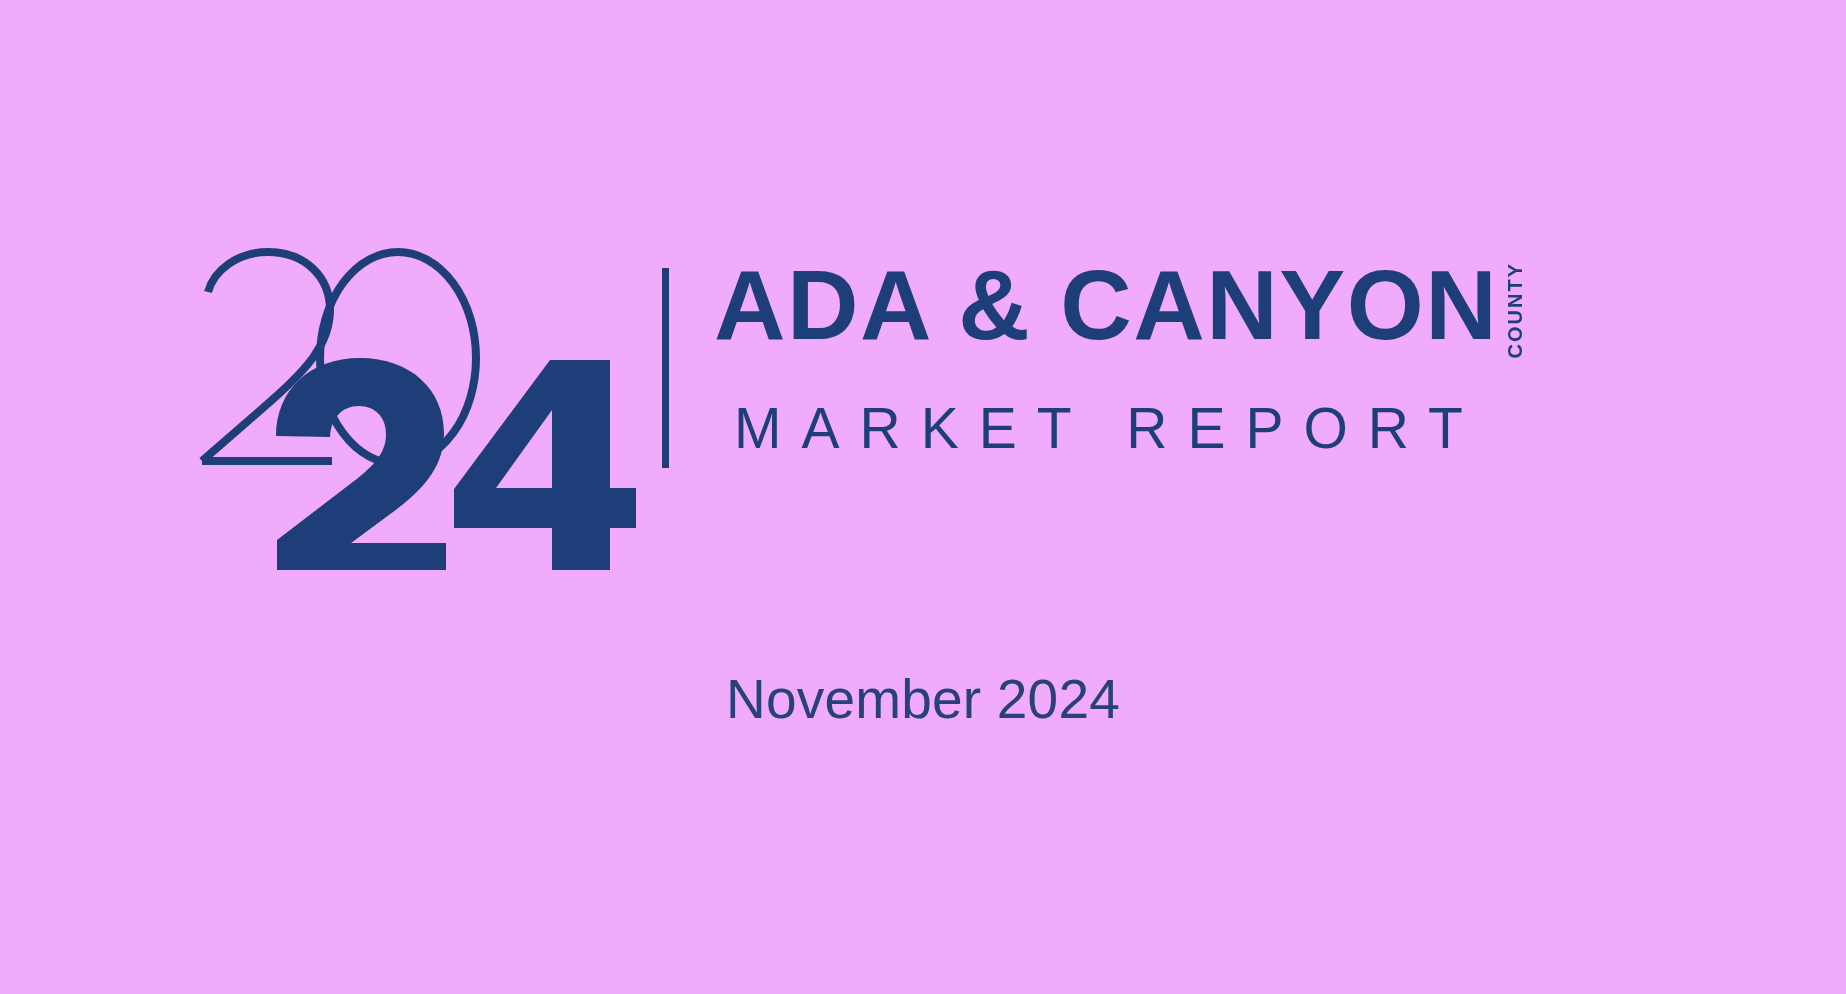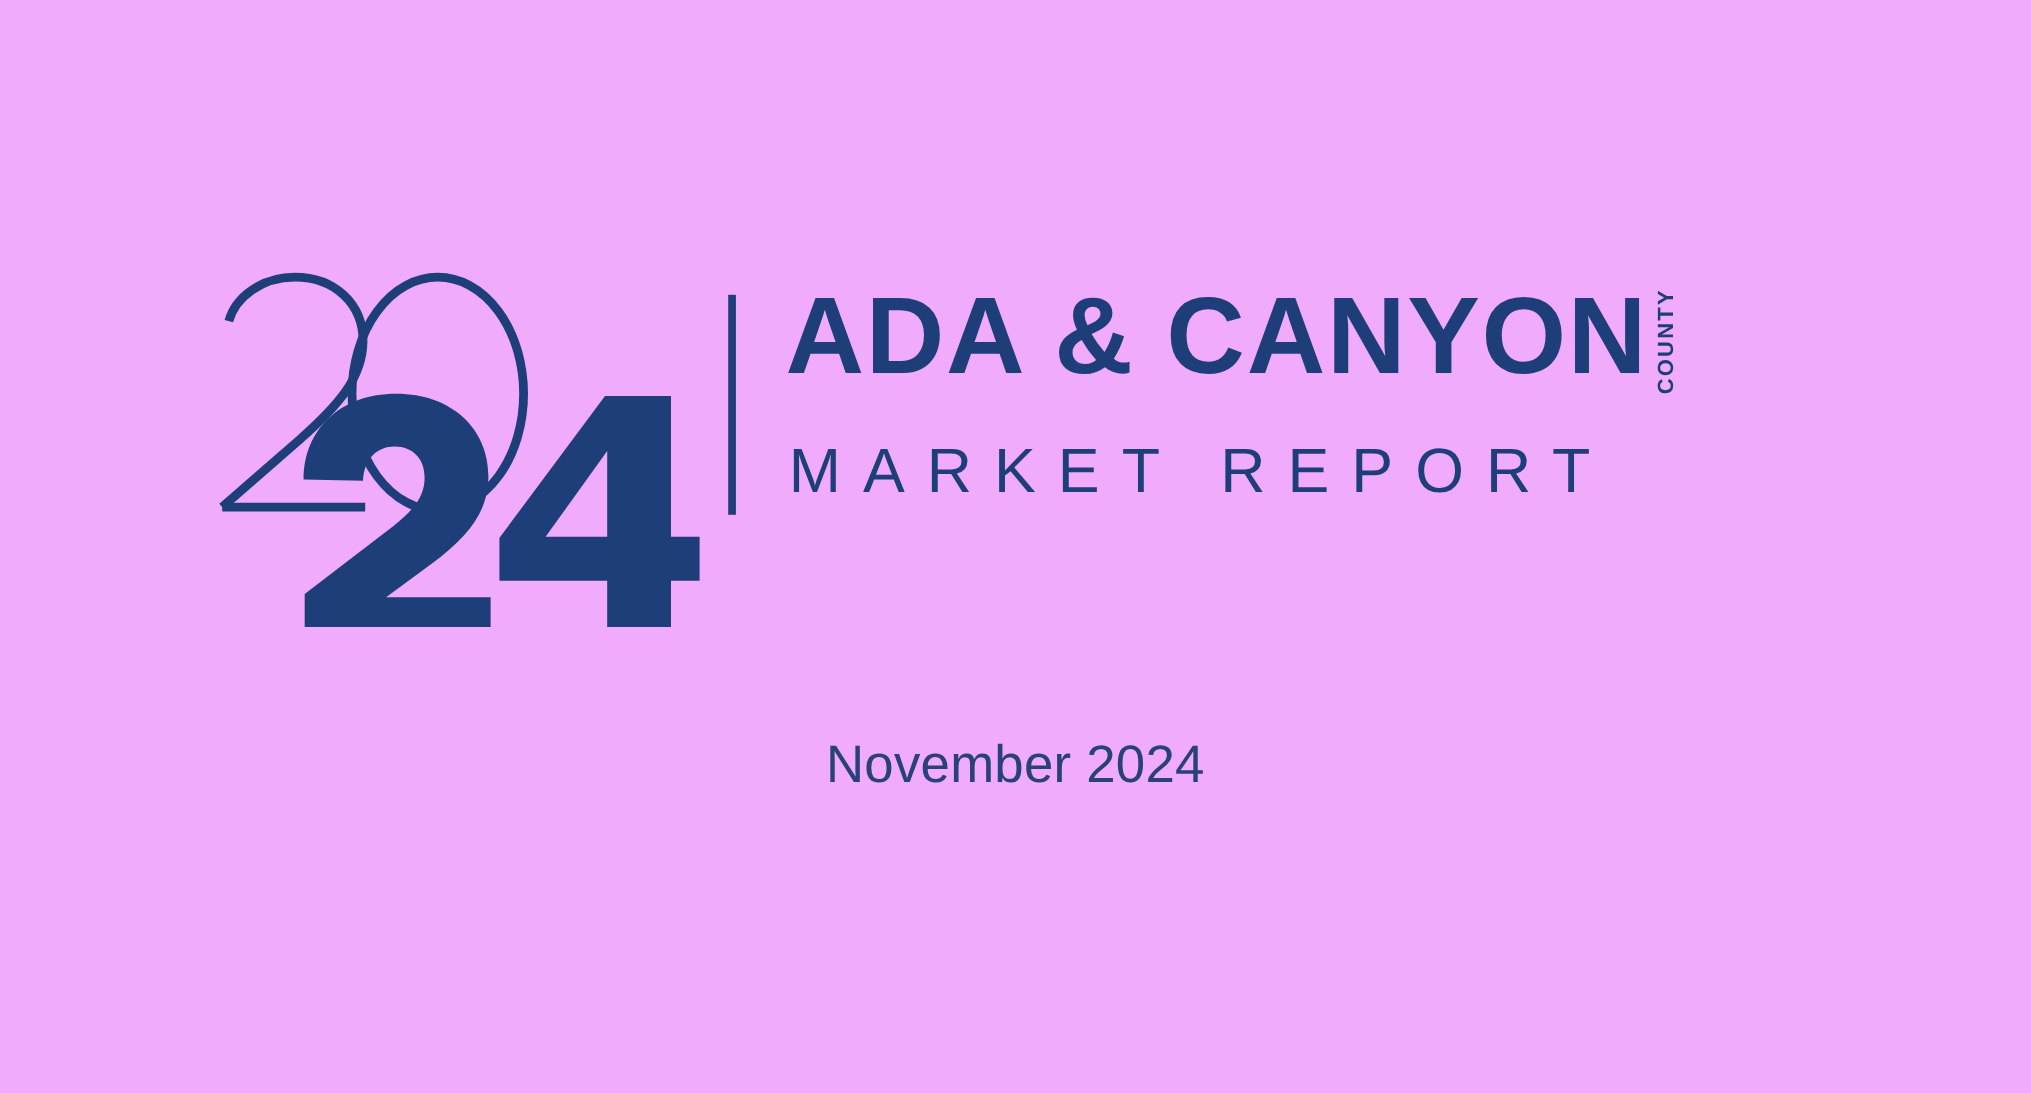--- a/index.html
+++ b/index.html
@@ -87,21 +87,21 @@
     color: #1E3E79;
     writing-mode: vertical-rl;
     transform: rotate(180deg);
     margin-left: 7px;
     margin-top: 6px;
     line-height: 1;
   }
 
   .wordmark-sub {
     position: absolute;
-    left: 3px;
+    left: 20px;
     top: 160px;
     font-family: "Liberation Sans", sans-serif;
     font-weight: 400;
     font-size: 57px;
     letter-spacing: 20px;
     color: #1E3E79;
     white-space: nowrap;
     line-height: 1;
   }
 
@@ -117,21 +117,21 @@
     font-family: "Liberation Sans", sans-serif;
     font-size: 45px;
     font-weight: 400;
     color: #29417A;
     line-height: 1;
     margin: 0 0 45px 0;
     letter-spacing: 0.2px;
   }
   .caption-line-2 {
     font-family: "Liberation Sans", sans-serif;
-    font-size: 48px;
+    font-size: 55px;
     font-weight: 400;
     color: #29417A;
     line-height: 1;
     margin: 0;
     letter-spacing: 0.2px;
   }
 </style>
 </head>
 <body>
 

